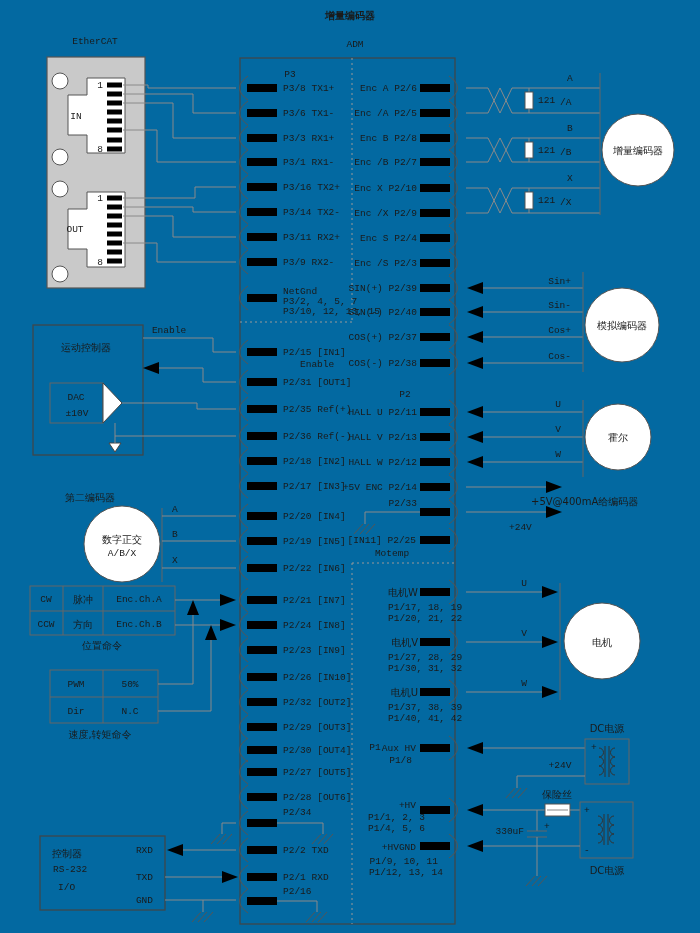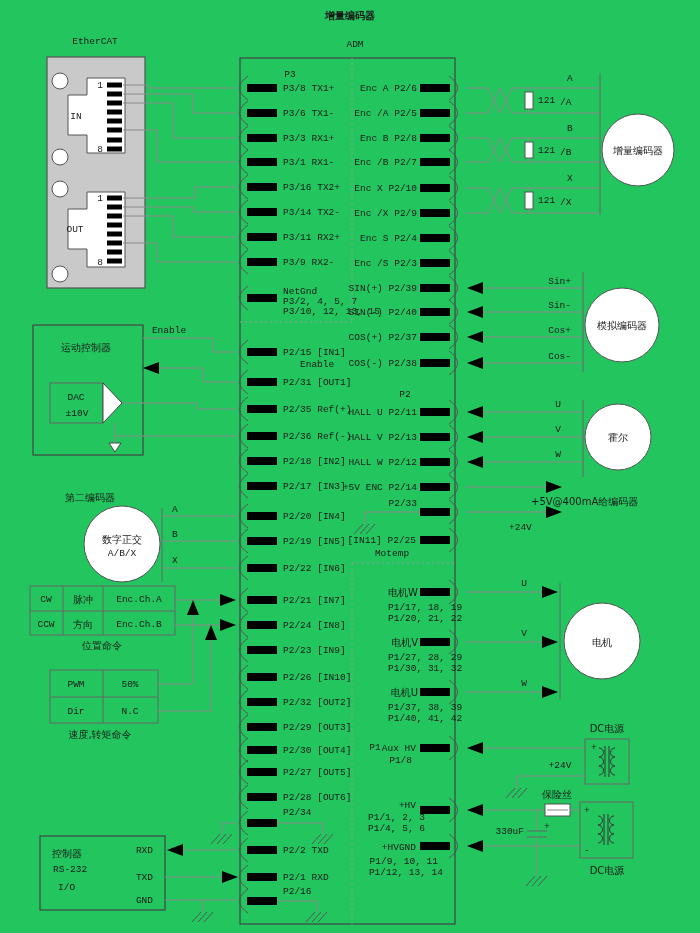--- a/index.html
+++ b/index.html
@@ -1,16 +1,16 @@
 <!DOCTYPE html>
 <html><head>
 <meta charset="utf-8">
 <style>
   html,body{margin:0;padding:0;background:#ffffff;}
-  .stage{width:700px;height:933px;position:relative;background:#22c55e;}
+  .stage{width:700px;height:933px;position:relative;background:#0369a1;}
   text{fill:#1a1a1a;}
   .m{font-family:"Liberation Mono","DejaVu Sans Mono",monospace;font-size:9.5px;}
   .c{font-family:"DejaVu Sans","Liberation Sans",sans-serif;font-size:10px;}
   .wire{stroke:#8a8a8a;stroke-width:1;fill:none;}
   .busline{stroke:#666;stroke-width:1;fill:none;}
   .boxline{stroke:#444;stroke-width:1.2;fill:none;}
   .thin{stroke:#666;stroke-width:1;fill:none;}
   .dotted{stroke:#999;stroke-width:1;fill:none;stroke-dasharray:2,3;}
   .dev{stroke:#555;stroke-width:1;fill:#ffffff;}
 </style>

